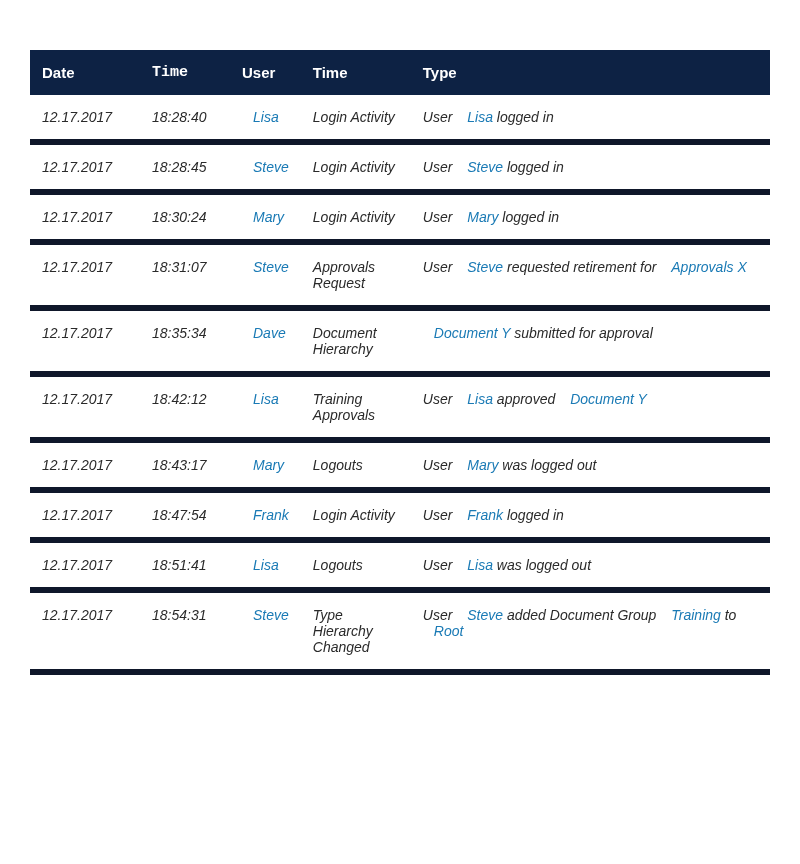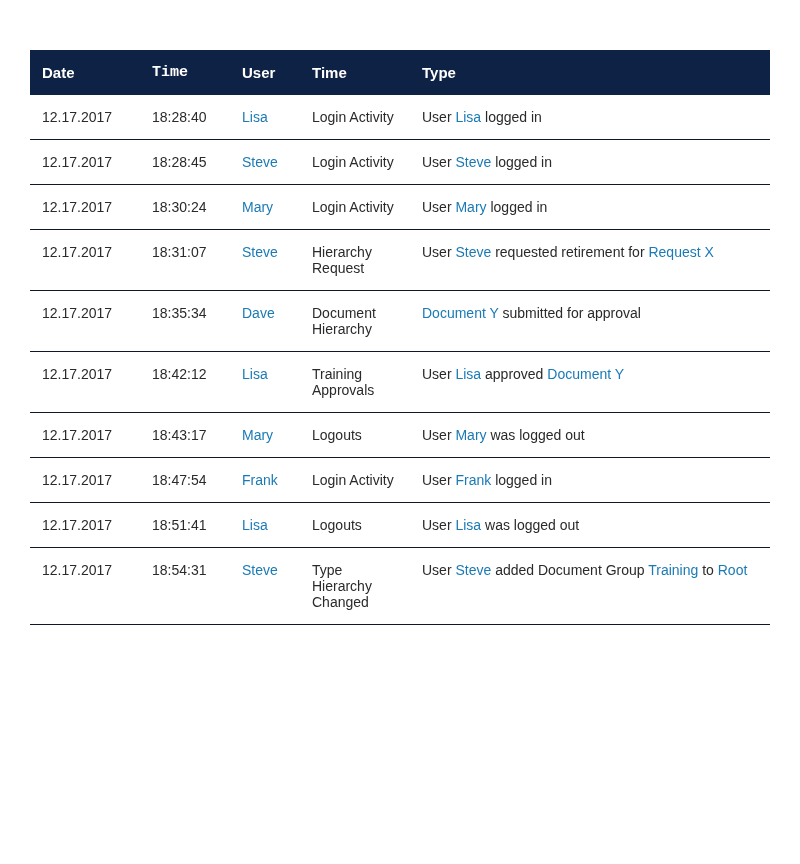--- a/index.html
+++ b/index.html
@@ -30,31 +30,33 @@
     }
     .audit-table thead th {
       color: #ffffff;
       font-size: 15px;
       font-weight: 600;
       padding: 14px 12px;
       text-align: left;
       margin-left: 44px;
     }
     .audit-table tbody tr {
-      border-bottom: 1px solid #0f172a;
+      border-bottom: 6px solid #0f172a;
+      font-style: italic;
     }
     .audit-table tbody td {
       padding: 14px 12px;
       font-size: 14px;
       color: #2a2a2a;
       vertical-align: top;
     }
     .link {
       color: #1a7ab5;
       text-decoration: none;
+      margin-left: 11px;
     }
     .col-date { width: 110px; }
     .col-time { width: 90px; font-family: Liberation Mono, monospace; }
     .col-user { width: 70px; }
     .col-type { width: 110px; }
     .col-audit { width: auto; }
   </style>
 </head>
 <body>
 
@@ -89,22 +91,22 @@
         <td>12.17.2017</td>
         <td>18:30:24</td>
         <td><a class="link" href="#">Mary</a></td>
         <td>Login Activity</td>
         <td>User <a class="link" href="#">Mary</a> logged in</td>
       </tr>
       <tr>
         <td>12.17.2017</td>
         <td>18:31:07</td>
         <td><a class="link" href="#">Steve</a></td>
-        <td>Hierarchy Request</td>
-        <td>User <a class="link" href="#">Steve</a> requested retirement for <a class="link" href="#">Request X</a></td>
+        <td>Approvals Request</td>
+        <td>User <a class="link" href="#">Steve</a> requested retirement for <a class="link" href="#">Approvals X</a></td>
       </tr>
       <tr>
         <td>12.17.2017</td>
         <td>18:35:34</td>
         <td><a class="link" href="#">Dave</a></td>
         <td>Document Hierarchy</td>
         <td><a class="link" href="#">Document Y</a> submitted for approval</td>
       </tr>
       <tr>
         <td>12.17.2017</td>

